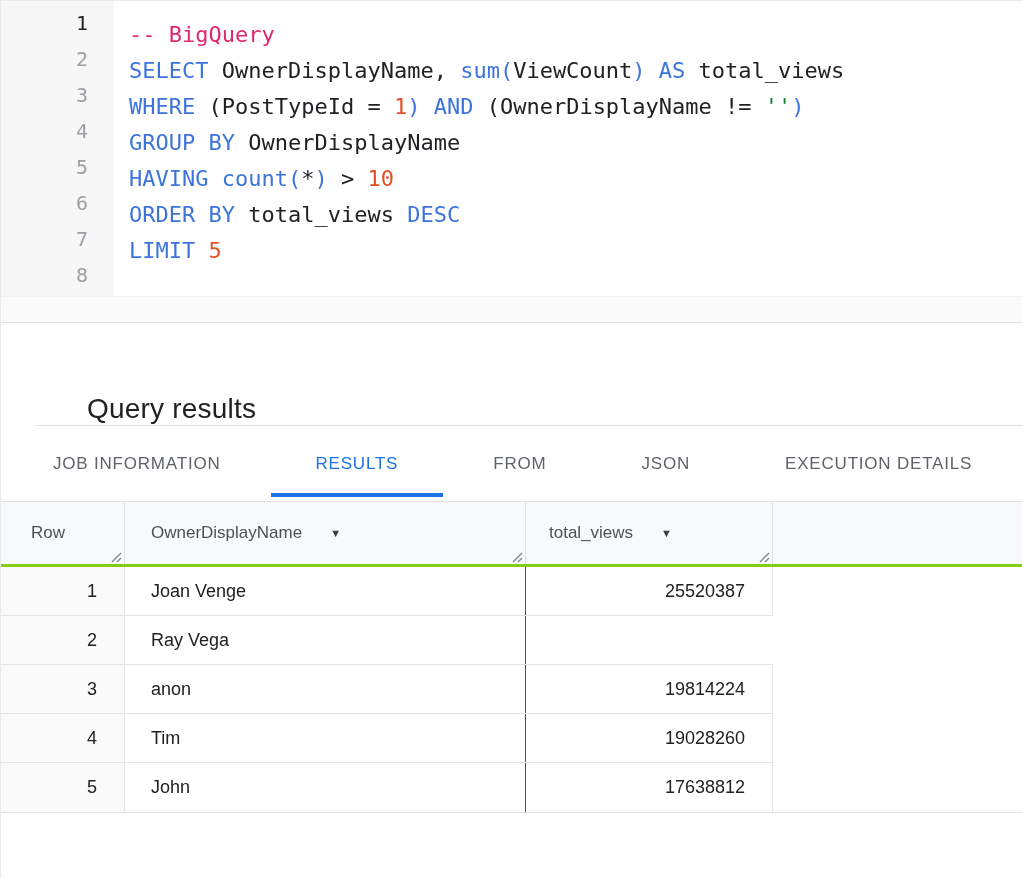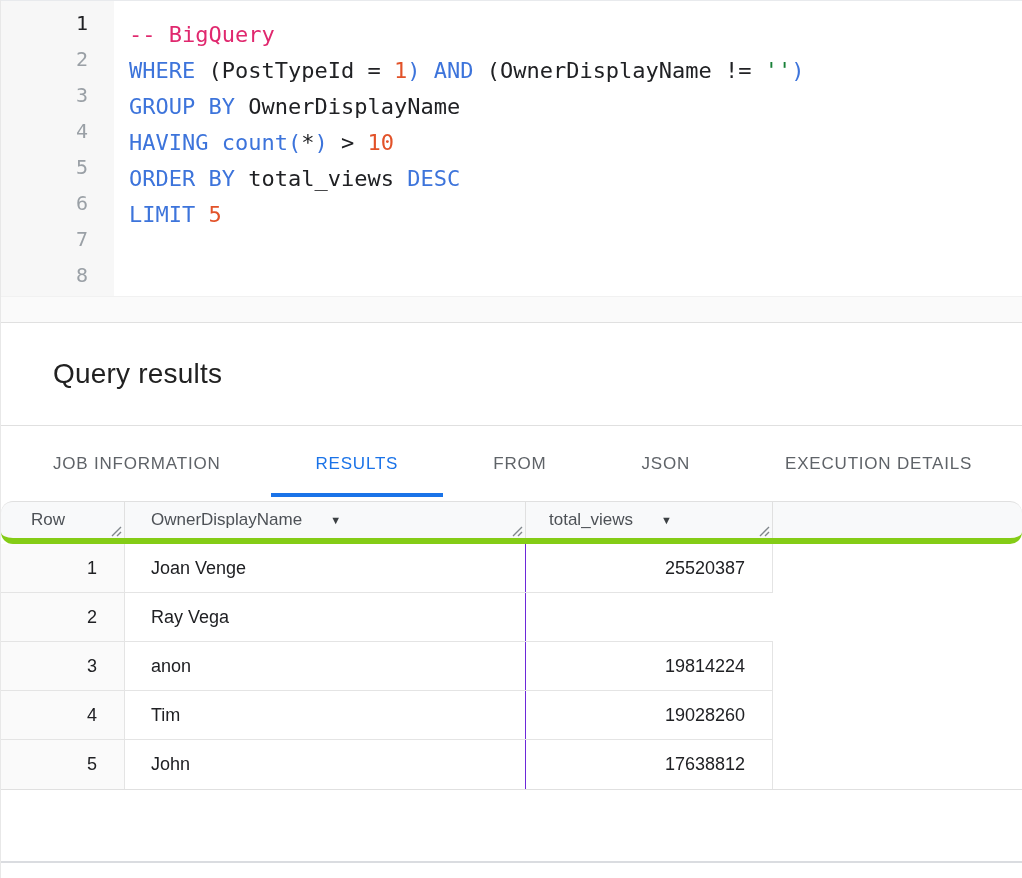--- a/index.html
+++ b/index.html
@@ -20,36 +20,36 @@
   .tok-kw  { color:var(--keyword-blue); }
   .tok-num { color:var(--literal-orange); }
   .tok-str { color:var(--string-green); }
   .tok-comment { color:var(--comment-pink); }
   .tok-id { color:#202124; }
 
   
   .band { height:27px; background:#fafafa; border-top:1px solid #f1f1f1; border-bottom:1px solid #e0e0e0; }
 
   
-  .results-header { height:103px; display:flex; align-items:center; padding-left:52px;
-                    border-bottom:1px solid #e0e0e0; background:#fff; }
+  .results-header { height:103px; display:flex; align-items:flex-end; padding-left:52px;
+                    border-bottom:1px solid #e0e0e0; background:#fff;margin-left:34px; }
   .results-title { font-size:28px; font-weight:400; color:#212121; letter-spacing:.2px; }
 
   
   .tabbar { height:75px; display:flex; align-items:stretch; padding-left:7px; overflow:hidden;
             background:#fff; white-space:nowrap; }
   .tab { position:relative; display:flex; align-items:center; padding:0 45px; margin-right:5px;
          font-size:17px; font-weight:500; letter-spacing:.8px; color:#5f6368; cursor:pointer; flex:none; }
   .tab.active { color:var(--accent-blue); }
   .tab.active::after { content:""; position:absolute; left:0; right:0; bottom:4px; height:4px;
                        background:var(--accent-blue); }
 
   
-  .grid-header { display:flex; height:43px; background:#f8f9fa; border-top:1px solid #e0e0e0;
-                 border-bottom:6px solid #84cc16;border-radius:12px; }
+  .grid-header { display:flex; height:66px; background:#f8f9fa; border-top:1px solid #e0e0e0;
+                 border-bottom:3px solid #84cc16; }
   .hcell { position:relative; display:flex; align-items:center; font-size:17px; font-weight:500;
            color:#4d5156; }
   .hcell.c0 { width:124px; padding-left:30px; border-right:1px solid #e0e0e0; }
   .hcell.c1 { width:401px; padding-left:26px; border-right:1px solid #e0e0e0; }
   .hcell.c2 { width:247px; padding-left:23px; border-right:1px solid #e0e0e0; }
   .hcell.c3 { flex:1; }
   .sort-arrow { margin-left:28px; font-size:11px; color:#3c4043; line-height:1; }
   .resize-handle { position:absolute; right:2px; bottom:2px; width:14px; height:14px; cursor:col-resize; }
 
   .rows-wrap { border-bottom:1px solid #e0e0e0; }
@@ -75,20 +75,21 @@
         <div class="ln">2</div>
         <div class="ln">3</div>
         <div class="ln">4</div>
         <div class="ln">5</div>
         <div class="ln">6</div>
         <div class="ln">7</div>
         <div class="ln">8</div>
       </div>
     <div class="code" id="code">
         <div class="code-line"><span class="tok-comment">-- BigQuery</span></div>
+        <div class="code-line"><span class="tok-kw">SELECT</span><span class="tok-id"> OwnerDisplayName, </span><span class="tok-kw">sum(</span><span class="tok-id">ViewCount</span><span class="tok-kw">)</span><span class="tok-id"> </span><span class="tok-kw">AS</span><span class="tok-id"> total_views</span></div>
         <div class="code-line"><span class="tok-kw">WHERE</span><span class="tok-id"> (PostTypeId = </span><span class="tok-num">1</span><span class="tok-kw">)</span><span class="tok-id"> </span><span class="tok-kw">AND</span><span class="tok-id"> (OwnerDisplayName != </span><span class="tok-str">''</span><span class="tok-kw">)</span></div>
         <div class="code-line"><span class="tok-kw">GROUP BY</span><span class="tok-id"> OwnerDisplayName</span></div>
         <div class="code-line"><span class="tok-kw">HAVING</span><span class="tok-id"> </span><span class="tok-kw">count(</span><span class="tok-id">*</span><span class="tok-kw">)</span><span class="tok-id"> &gt; </span><span class="tok-num">10</span></div>
         <div class="code-line"><span class="tok-kw">ORDER BY</span><span class="tok-id"> total_views </span><span class="tok-kw">DESC</span></div>
         <div class="code-line"><span class="tok-kw">LIMIT</span><span class="tok-id"> </span><span class="tok-num">5</span></div>
       </div>
   </div>
 
   <div class="band"></div>
 

